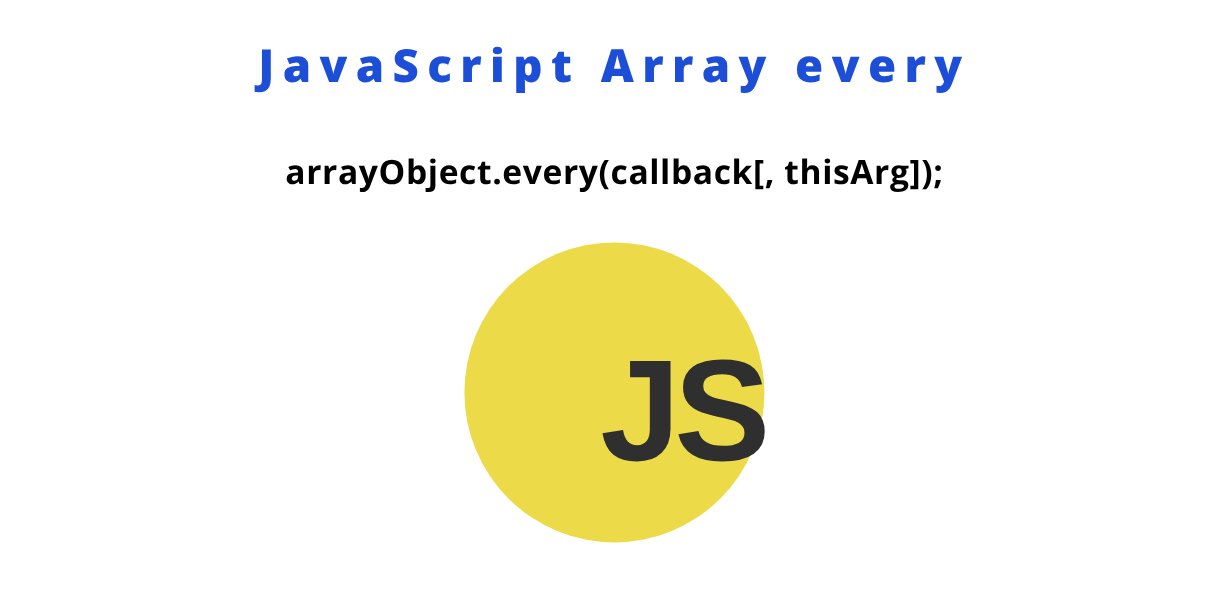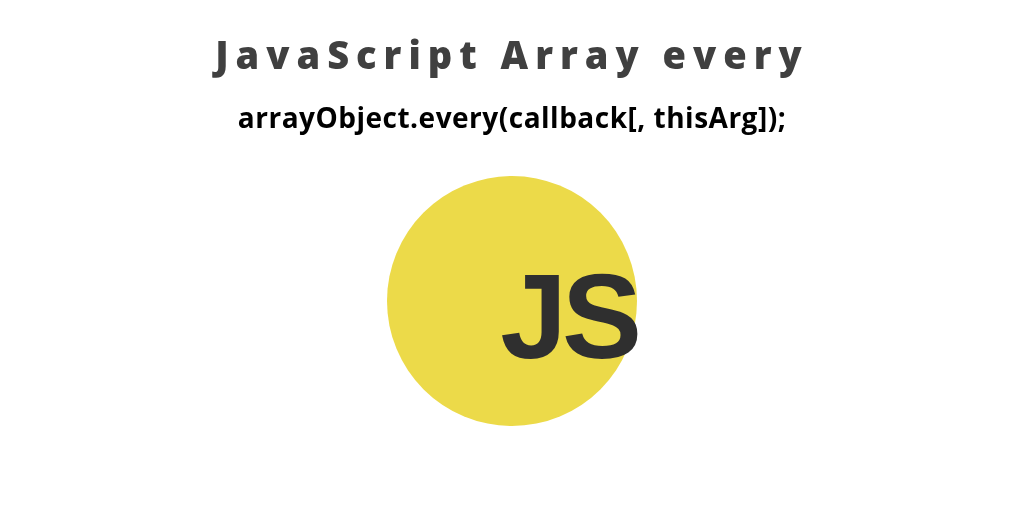--- a/index.html
+++ b/index.html
@@ -14,30 +14,30 @@
       font-family: "Open Sans", "Segoe UI", Arial, sans-serif;
       display: flex;
       flex-direction: column;
       align-items: center;
       overflow: hidden;
     }
     .title {
       font-size: 38px;
       font-weight: 800;
       letter-spacing: 7px;
-      color: #404040;
+      color: #1d4ed8;
       margin-top: 28px;
       text-align: right;
     }
     .code-line {
       font-size: 28px;
       font-weight: 700;
       letter-spacing: 0.5px;
       color: #000000;
-      margin-top: 18px;
+      margin-top: 44px;
       text-align: center;
     }
     .logo-wrap {
       margin-top: 40px;
       position: relative;
       width: 250px;
       height: 250px;
     }
     .logo-circle {
       width: 250px;

